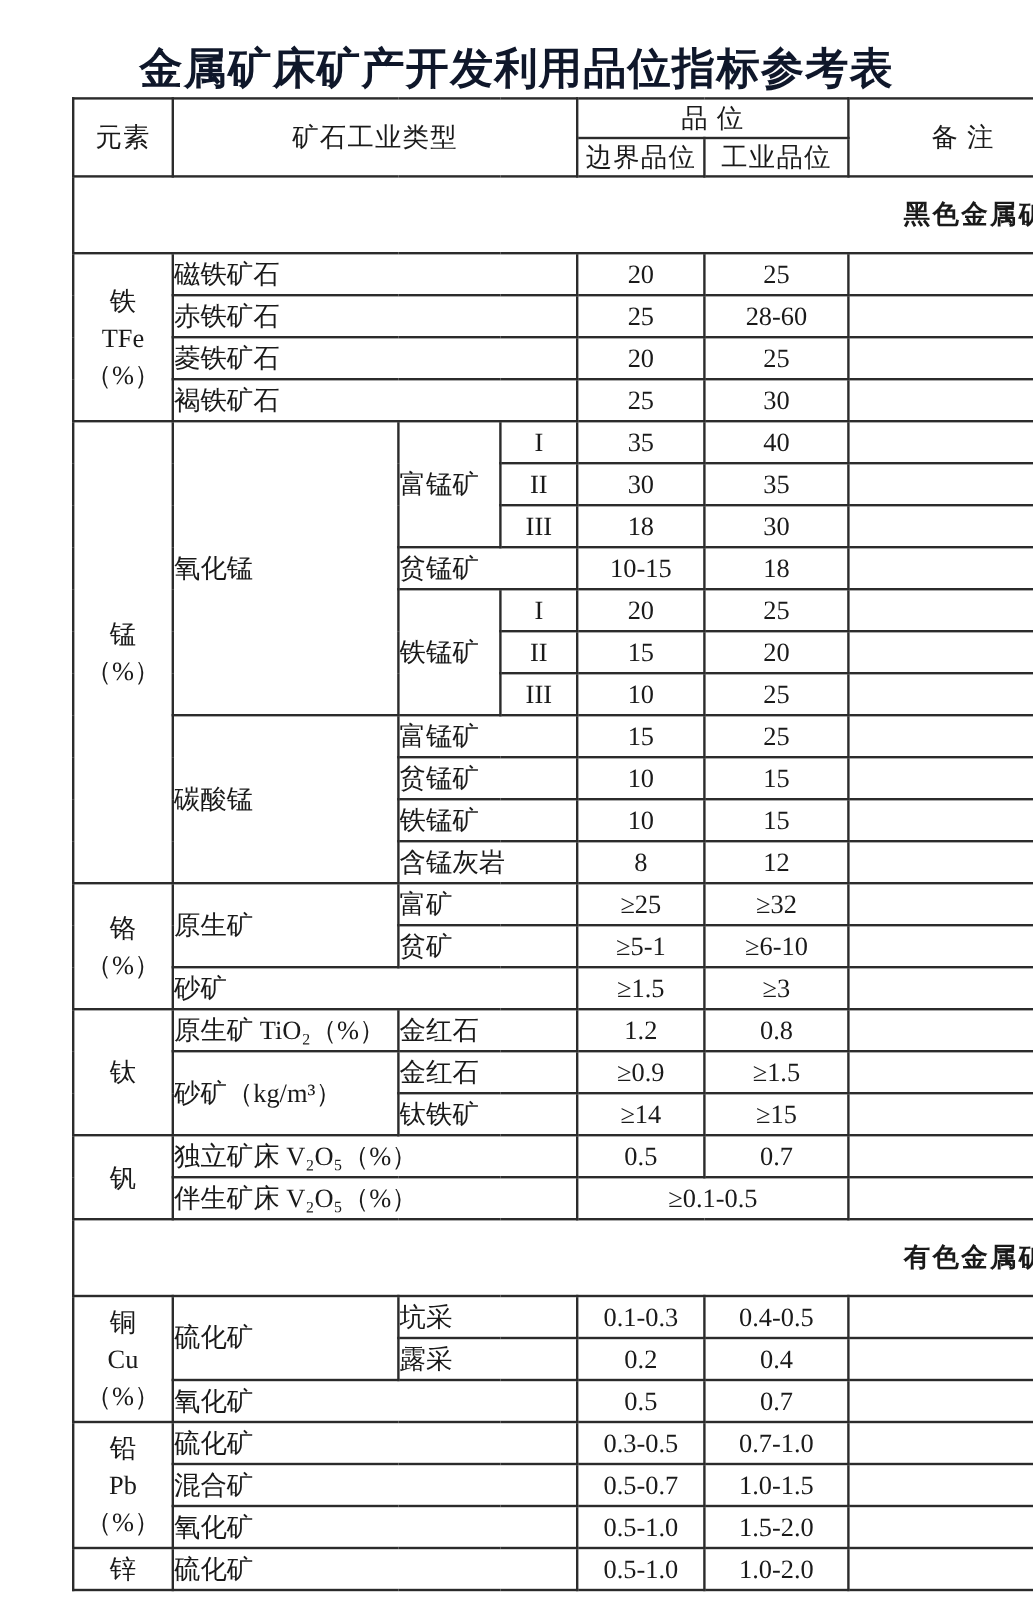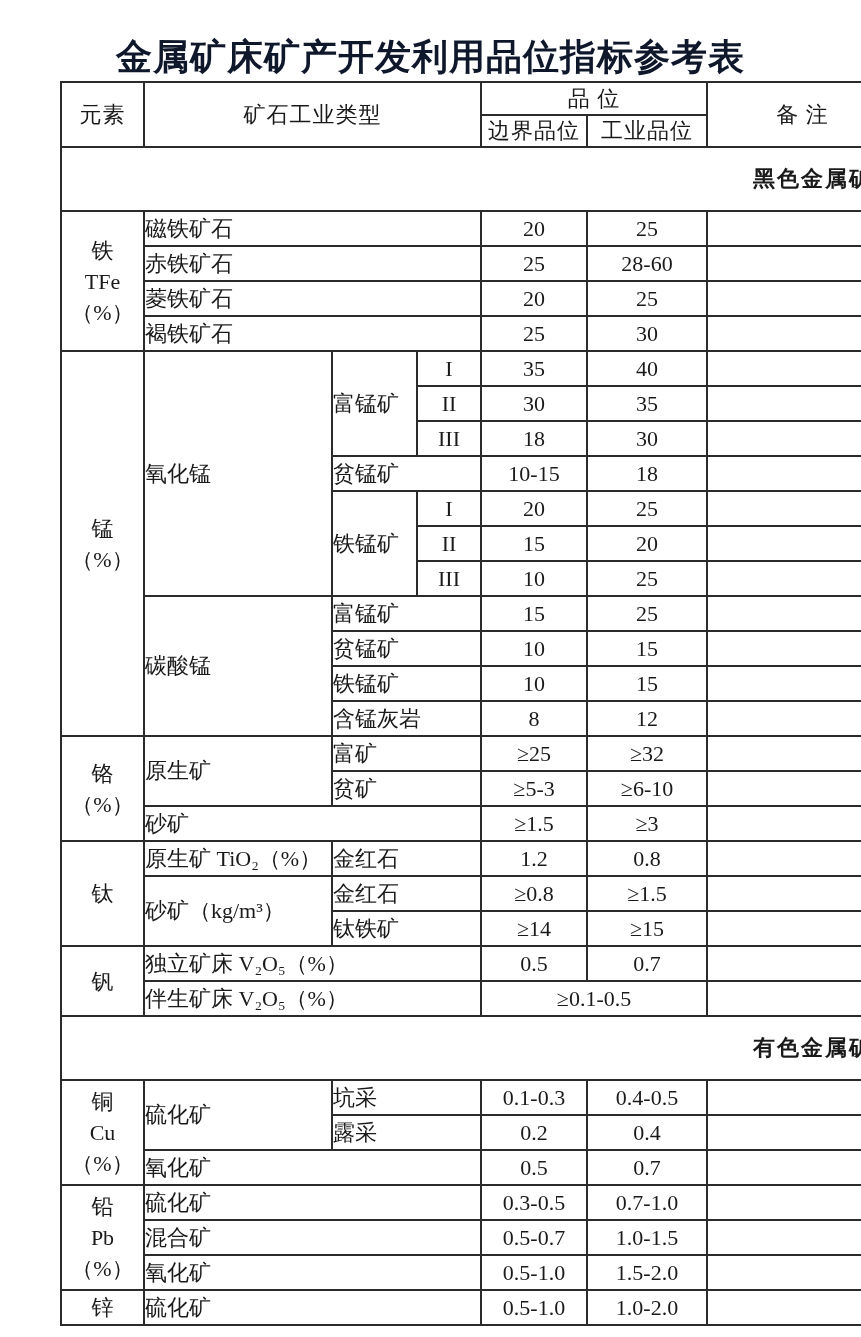--- a/index.html
+++ b/index.html
@@ -211,42 +211,42 @@
           <td rowspan="3" class="el">铬
 （%）</td>
           <td rowspan="2" class="type">原生矿</td>
           <td colspan="2" class="type">富矿</td>
           <td class="val">≥25</td>
           <td class="val">≥32</td>
           <td class="note"></td>
         </tr>
         <tr>
           <td colspan="2" class="type">贫矿</td>
-          <td class="val">≥5-3</td>
+          <td class="val">≥5-1</td>
           <td class="val">≥6-10</td>
           <td class="note"></td>
         </tr>
         <tr>
           <td colspan="3" class="type">砂矿</td>
           <td class="val">≥1.5</td>
           <td class="val">≥3</td>
           <td class="note"></td>
         </tr>
         <tr>
           <td rowspan="3" class="el">钛</td>
           <td class="type">原生矿 TiO₂（%）</td>
           <td colspan="2" class="type">金红石</td>
           <td class="val">1.2</td>
           <td class="val">0.8</td>
           <td class="note"></td>
         </tr>
         <tr>
           <td rowspan="2" class="type">砂矿（kg/m³）</td>
           <td colspan="2" class="type">金红石</td>
-          <td class="val">≥0.8</td>
+          <td class="val">≥0.9</td>
           <td class="val">≥1.5</td>
           <td class="note"></td>
         </tr>
         <tr>
           <td colspan="2" class="type">钛铁矿</td>
           <td class="val">≥14</td>
           <td class="val">≥15</td>
           <td class="note"></td>
         </tr>
         <tr>

